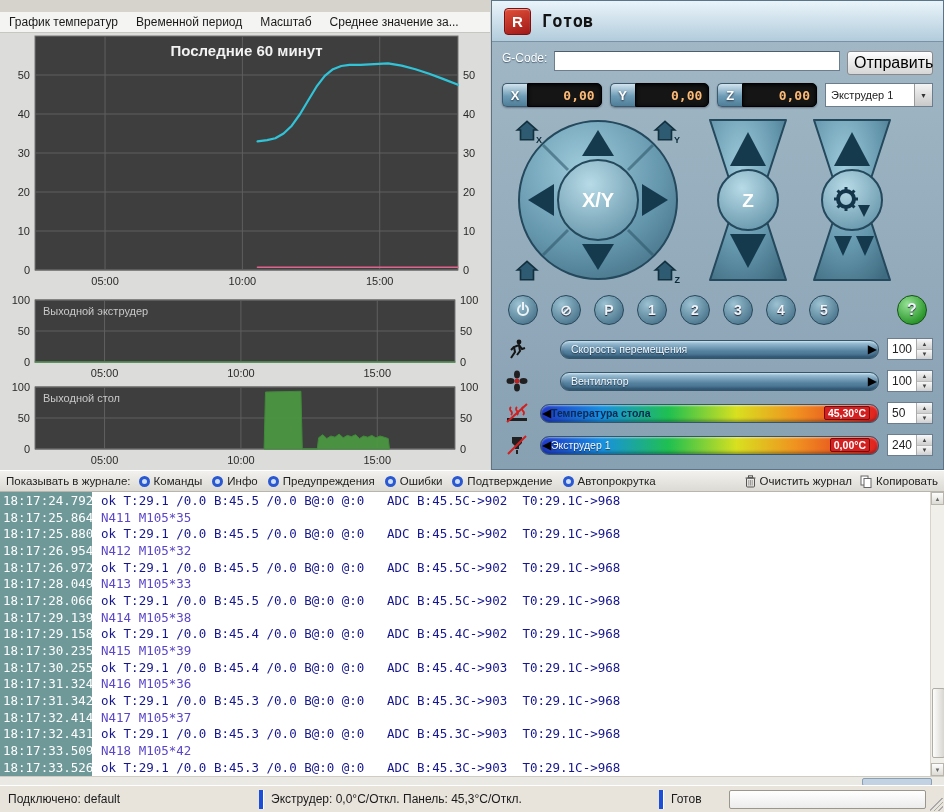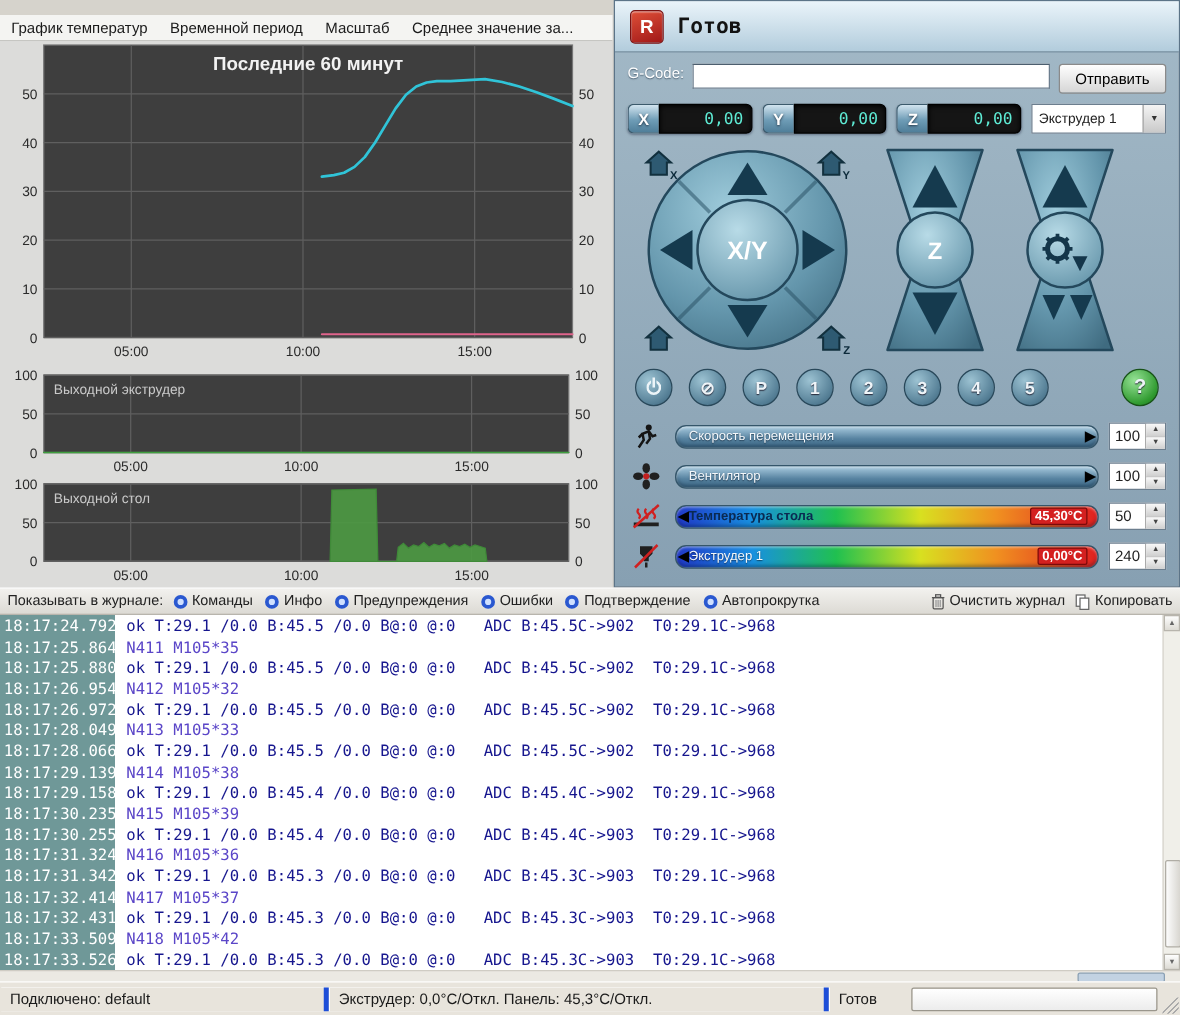--- a/index.html
+++ b/index.html
@@ -20,29 +20,29 @@
       display:flex;align-items:center;gap:11px;padding:0 12px;}
   .app-icon{width:25px;height:25px;border-radius:4px;background:linear-gradient(160deg,#e05038,#a01818);
       border:1px solid #7a1010;color:#fff;font-weight:bold;font-size:15px;display:flex;align-items:center;justify-content:center;
       box-shadow:inset 0 1px 1px rgba(255,255,255,.5);}
   .status-title{font-family:"DejaVu Sans Mono",monospace;font-weight:bold;font-size:17px;color:#131313;}
 
   .gcode-row{display:flex;align-items:flex-start;gap:7px;padding:9px 10px 5px;}
   .gcode-label{color:#fff;text-shadow:0 1px 1px rgba(20,40,60,.6);font-size:12px;}
   .gcode-input{flex:1;height:20px;background:#fff;border:1px solid #6c7e8e;border-top-color:#4c5e6e;box-sizing:border-box;}
   .send-btn{width:86px;height:24px;background:linear-gradient(#fefefe,#d6d6d6);border:1px solid #8a8a8a;border-radius:3px;
-      font-size:12px;font-family:inherit;cursor:pointer;}
+      font-size:16px;font-family:inherit;cursor:pointer;}
 
   .coord-row{display:flex;align-items:center;gap:8px;padding:3px 10px 3px;}
   .axis-widget{display:flex;height:24px;flex:1;border-radius:5px;box-shadow:0 1px 2px rgba(0,0,30,.35);}
   .axis-letter{width:24px;background:linear-gradient(#d2e4ef,#6e9cb6 55%,#4f7e99);border:1px solid #3c5a6c;border-right:none;
       border-radius:5px 0 0 5px;color:#fff;font-weight:bold;font-size:13px;display:flex;align-items:center;justify-content:center;
       text-shadow:0 1px 2px #234;cursor:pointer;}
-  .axis-lcd{flex:1;background:#151515;border:1px solid #000;box-shadow:inset 0 1px 4px #000;color:#5eead4;
-      font-family:"DejaVu Sans Mono",monospace;font-weight:normal;font-size:13px;display:flex;align-items:center;
+  .axis-lcd{flex:1;background:#151515;border:1px solid #000;box-shadow:inset 0 1px 4px #000;color:#fdba74;
+      font-family:"DejaVu Sans Mono",monospace;font-weight:bold;font-size:13px;display:flex;align-items:center;
       justify-content:flex-end;padding-right:6px;border-radius:0 5px 5px 0;}
   .extruder-select{width:108px;height:24px;background:#fff;border:1px solid #6c7e8e;box-sizing:border-box;display:flex;
       align-items:center;font-size:11px;cursor:pointer;}
   .extruder-select .val{flex:1;padding-left:5px;white-space:nowrap;overflow:hidden;}
   .dd-btn{width:17px;height:100%;background:linear-gradient(#f4f4f4,#c9c9c9);border-left:1px solid #9a9a9a;
       display:flex;align-items:center;justify-content:center;font-size:7px;color:#333;}
 
   .jog-area{position:relative;height:172px;margin-top:4px;}
   .xy-pad{position:absolute;left:18px;top:0;}
   .z-pad{position:absolute;left:210px;top:0;}
@@ -62,21 +62,21 @@
   .pwr{position:relative;width:14px;height:14px;display:block;}
   .pwr::before{content:"";position:absolute;inset:1px;border:2px solid #ecf4f8;border-radius:50%;
       clip-path:polygon(0 0,32% 0,32% 28%,68% 28%,68% 0,100% 0,100% 100%,0 100%);}
   .pwr::after{content:"";position:absolute;left:5.8px;top:-1px;width:2.5px;height:8px;background:#ecf4f8;}
 
   .sliders{padding-top:3px;}
   .slider-row{display:flex;align-items:center;gap:8px;padding:0 10px;height:32px;box-sizing:border-box;}
   .slider-icon{width:30px;height:26px;display:flex;align-items:center;justify-content:center;flex:none;}
   .slider-track{position:relative;flex:1;height:17px;border-radius:9px;border:1px solid #35566a;overflow:hidden;
       box-shadow:inset 0 1px 2px rgba(255,255,255,.5), inset 0 -2px 3px rgba(0,20,40,.35);cursor:pointer;}
-  .slider-track.blue{background:linear-gradient(180deg,#aacce0,#55819f 60%,#406d8b);}
+  .slider-track.blue{background:linear-gradient(180deg,#aacce0,#55819f 60%,#406d8b);margin-left:20px;}
   .slider-track.temp{background:linear-gradient(90deg,#2038c8 0%,#1890e0 18%,#20c050 38%,#d8e020 58%,#f09020 76%,#e02020 100%);}
   .track-label{position:absolute;left:10px;top:2px;font-size:10.5px;color:#f4f8fb;text-shadow:0 1px 1px rgba(10,30,50,.7);white-space:nowrap;}
   .track-label.dark{color:#0a2a52;text-shadow:none;font-weight:bold;}
   .track-value{position:absolute;top:1.5px;font-size:10.5px;font-weight:bold;color:#fff;}
   .track-value.badge{right:8px;background:#d42020;border:1px solid #7a0a0a;border-radius:2px;padding:0 3px;line-height:12px;}
   .handle{position:absolute;top:0;font-size:12px;line-height:16px;color:#000;}
   .handle.hl{left:1px;}
   .handle.hr{right:1px;}
   .spin{width:46px;height:22px;display:flex;border:1px solid #6c7e8e;background:#fff;box-sizing:border-box;flex:none;}
   .spin-val{flex:1;font-size:12px;display:flex;align-items:center;padding-left:4px;}

